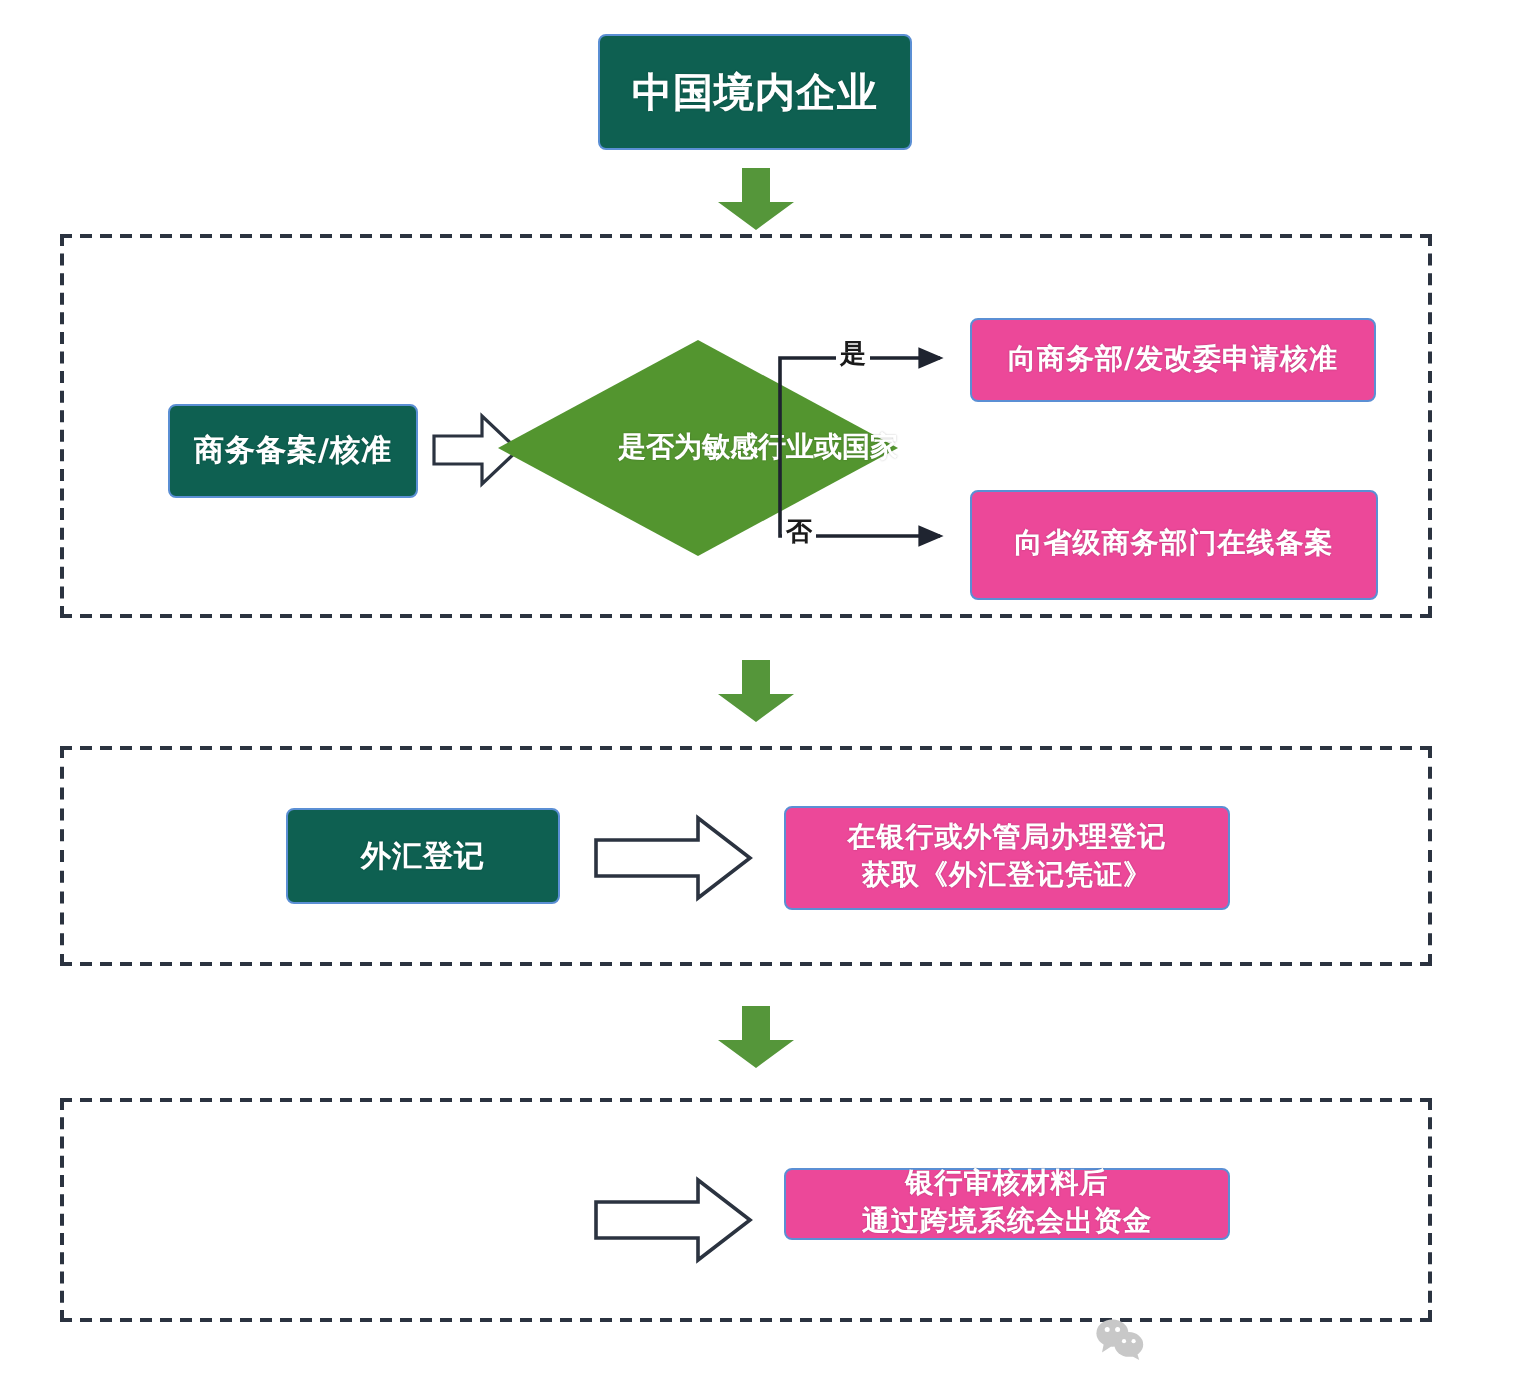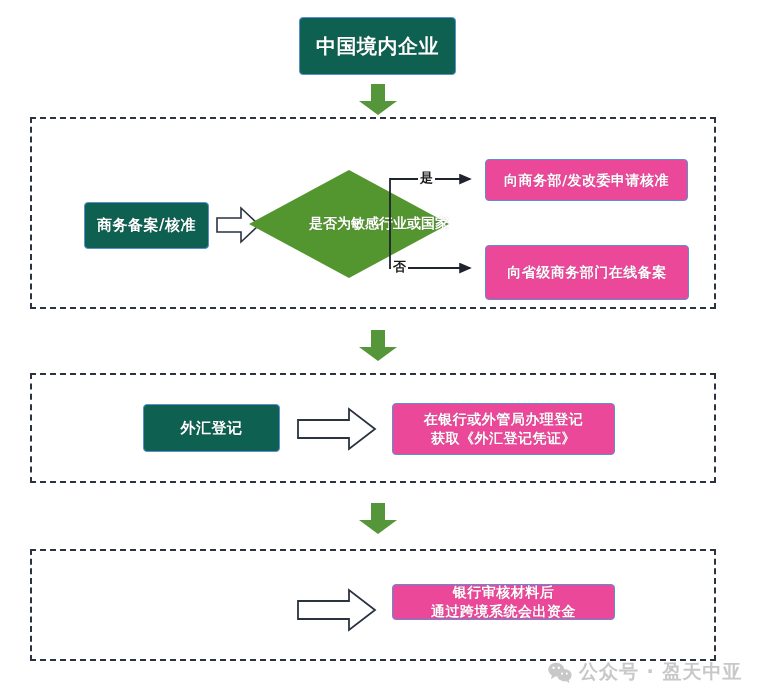--- a/index.html
+++ b/index.html
@@ -227,16 +227,15 @@
         <ellipse cx="8.2" cy="7.6" rx="8.0" ry="6.8"></ellipse>
         <polygon points="4.0,12.4 3.0,17.2 7.6,14.2"></polygon>
         <ellipse cx="16.4" cy="13.2" rx="7.2" ry="6.2"></ellipse>
         <polygon points="20.6,17.6 21.6,21.0 17.4,18.8"></polygon>
         <circle cx="5.6" cy="5.8" r="1.25" fill="#ffffff"></circle>
         <circle cx="10.8" cy="5.8" r="1.25" fill="#ffffff"></circle>
         <circle cx="14.0" cy="11.6" r="1.05" fill="#ffffff"></circle>
         <circle cx="18.8" cy="11.6" r="1.05" fill="#ffffff"></circle>
       </svg>
     </span>
-    <span>公众号 · 盈天中亚</span>
   </div>
 
 </div>
 
 </body></html>

